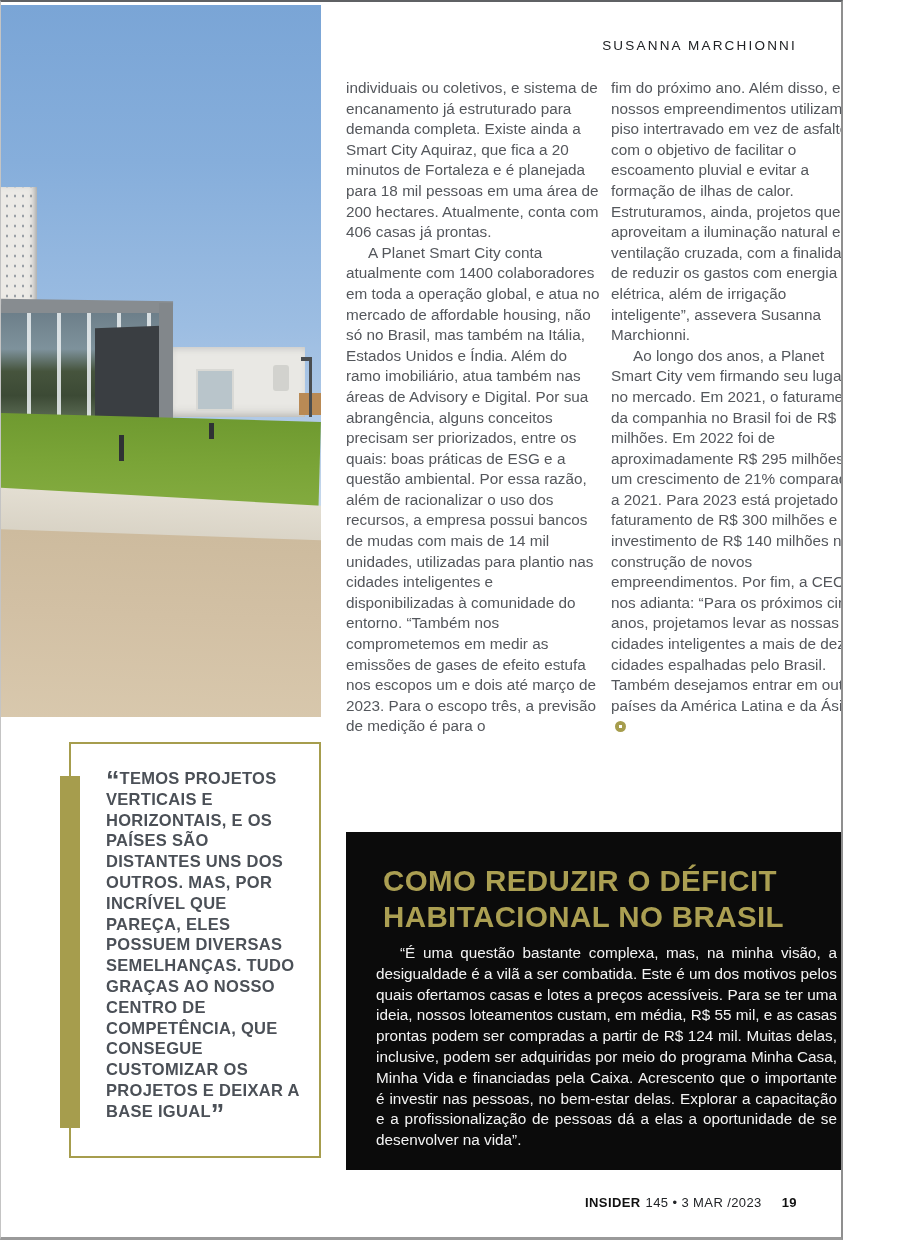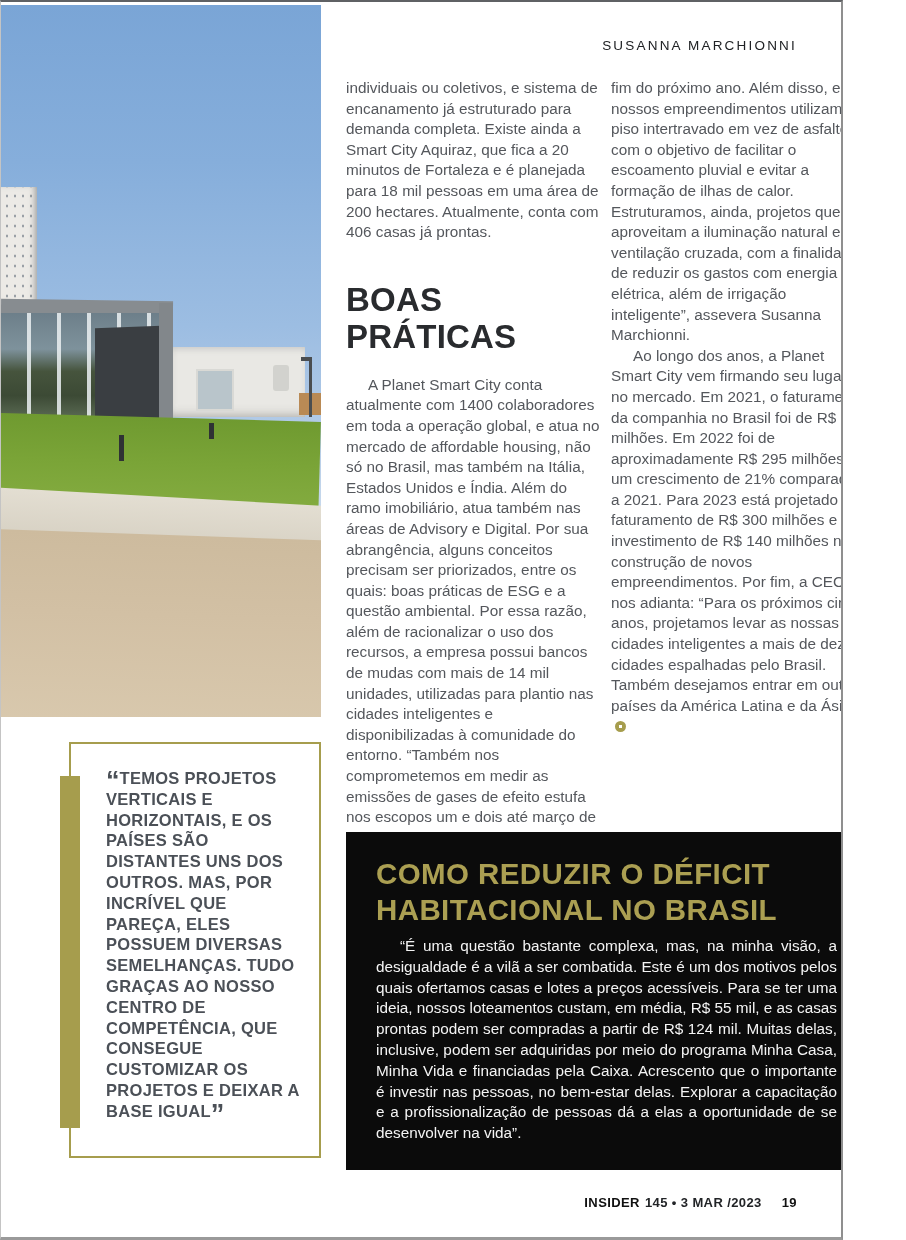--- a/index.html
+++ b/index.html
@@ -19,21 +19,21 @@
   .author{
     position:absolute;top:36px;right:44px;
     font-size:13.5px;letter-spacing:2.2px;color:#202225;font-weight:400;
   }
   .footer{
     position:absolute;top:1193px;right:44px;
     font-size:13px;color:#222427;letter-spacing:.4px;
     display:flex;align-items:baseline;text-align:center;
   }
   .footer .mag{font-weight:800;color:#111;}
-  .footer .issue{margin-left:5px;font-weight:700;}
+  .footer .issue{margin-left:5px;font-weight:400;}
   .footer .pageno{margin-left:20px;font-weight:800;color:#111;}
   
   .photo{
     position:absolute;left:0;top:3px;width:320px;height:712px;overflow:hidden;
     background:linear-gradient(180deg,#7aa5d6 0%,#86aedb 22%,#9cbde2 45%,#b6cde8 62%,#cfdeee 75%);
   }
   .tower{
     position:absolute;left:0;top:182px;width:36px;height:122px;
     background:#eceae6;
     background-image:radial-gradient(#9aa0a6 1px, transparent 1.4px);
@@ -107,21 +107,21 @@
   }
   .qmark{font-size:27px;line-height:0;vertical-align:-6px;letter-spacing:0;}
   
   .feature-box{
     position:absolute;left:345px;top:830px;width:517px;height:338px;
     background:#0b0b0b;box-sizing:border-box;
     padding:24px 26px 0 30px;overflow:hidden;
   }
   .fb-title{
     color:#ab9f52;font-weight:800;font-size:29.5px;line-height:36px;letter-spacing:.4px;
-    margin:0;
+    margin:7px;
   }
   .fb-subtitle{
     color:#c9c9c9;font-weight:700;font-size:17.5px;letter-spacing:1.4px;
     margin:9px 0 0 0;line-height:20px;
   }
   .fb-body{
     color:#f4f4f4;font-size:15.3px;line-height:20.8px;margin:8px 0 8px 0;
     text-align:justify;text-indent:24px;
   }
 </style>
@@ -145,21 +145,20 @@
     <div class="bollard" style="left:118px;top:430px;"></div>
     <div class="bollard" style="left:208px;top:418px;height:16px;"></div>
     <div class="walkway"></div>
     <div class="road"></div>
   </div>
 
   <div class="author">SUSANNA MARCHIONNI</div>
 
   <div class="col col-a">
     <p>individuais ou coletivos, e sistema de encanamento já estruturado para demanda completa. Existe ainda a Smart City Aquiraz, que fica a 20 minutos de Fortaleza e é planejada para 18 mil pessoas em uma área de 200 hectares. Atualmente, conta com 406 casas já prontas.</p>
-    <h2 class="heading">BOAS PRÁTICAS</h2>
     <p class="indent">A Planet Smart City conta atualmente com 1400 colaboradores em toda a operação global, e atua no mercado de affordable housing, não só no Brasil, mas também na Itália, Estados Unidos e Índia. Além do ramo imobiliário, atua também nas áreas de Advisory e Digital. Por sua abrangência, alguns conceitos precisam ser priorizados, entre os quais: boas práticas de ESG e a questão ambiental. Por essa razão, além de racionalizar o uso dos recursos, a empresa possui bancos de mudas com mais de 14 mil unidades, utilizadas para plantio nas cidades inteligentes e disponibilizadas à comunidade do entorno. “Também nos comprometemos em medir as emissões de gases de efeito estufa nos escopos um e dois até março de 2023. Para o escopo três, a previsão de medição é para o</p>
   </div>
 
   <div class="col col-b">
     <p>fim do próximo ano. Além disso, em nossos empreendimentos utilizamos piso intertravado em vez de asfalto, com o objetivo de facilitar o escoamento pluvial e evitar a formação de ilhas de calor. Estruturamos, ainda, projetos que aproveitam a iluminação natural e a ventilação cruzada, com a finalidade de reduzir os gastos com energia elétrica, além de irrigação inteligente”, assevera Susanna Marchionni.</p>
     <p class="indent"><span>Ao longo dos anos, a Planet Smart City vem firmando seu lugar no mercado. Em 2021, o faturamento da companhia no Brasil foi de R$ 244 milhões. Em 2022 foi de aproximadamente R$ 295 milhões, um crescimento de 21% comparado a 2021. Para 2023 está projetado um faturamento de R$ 300 milhões e um investimento de R$ 140 milhões na construção de novos empreendimentos. Por fim, a CEO nos adianta: “Para os próximos cinco anos, projetamos levar as nossas cidades inteligentes a mais de dez cidades espalhadas pelo Brasil. Também desejamos entrar em outros países da América Latina e da Ásia”.</span><span class="endmark"></span></p>
   </div>
 
   <div class="quote-border"></div>
   <div class="quote-bar"></div>

